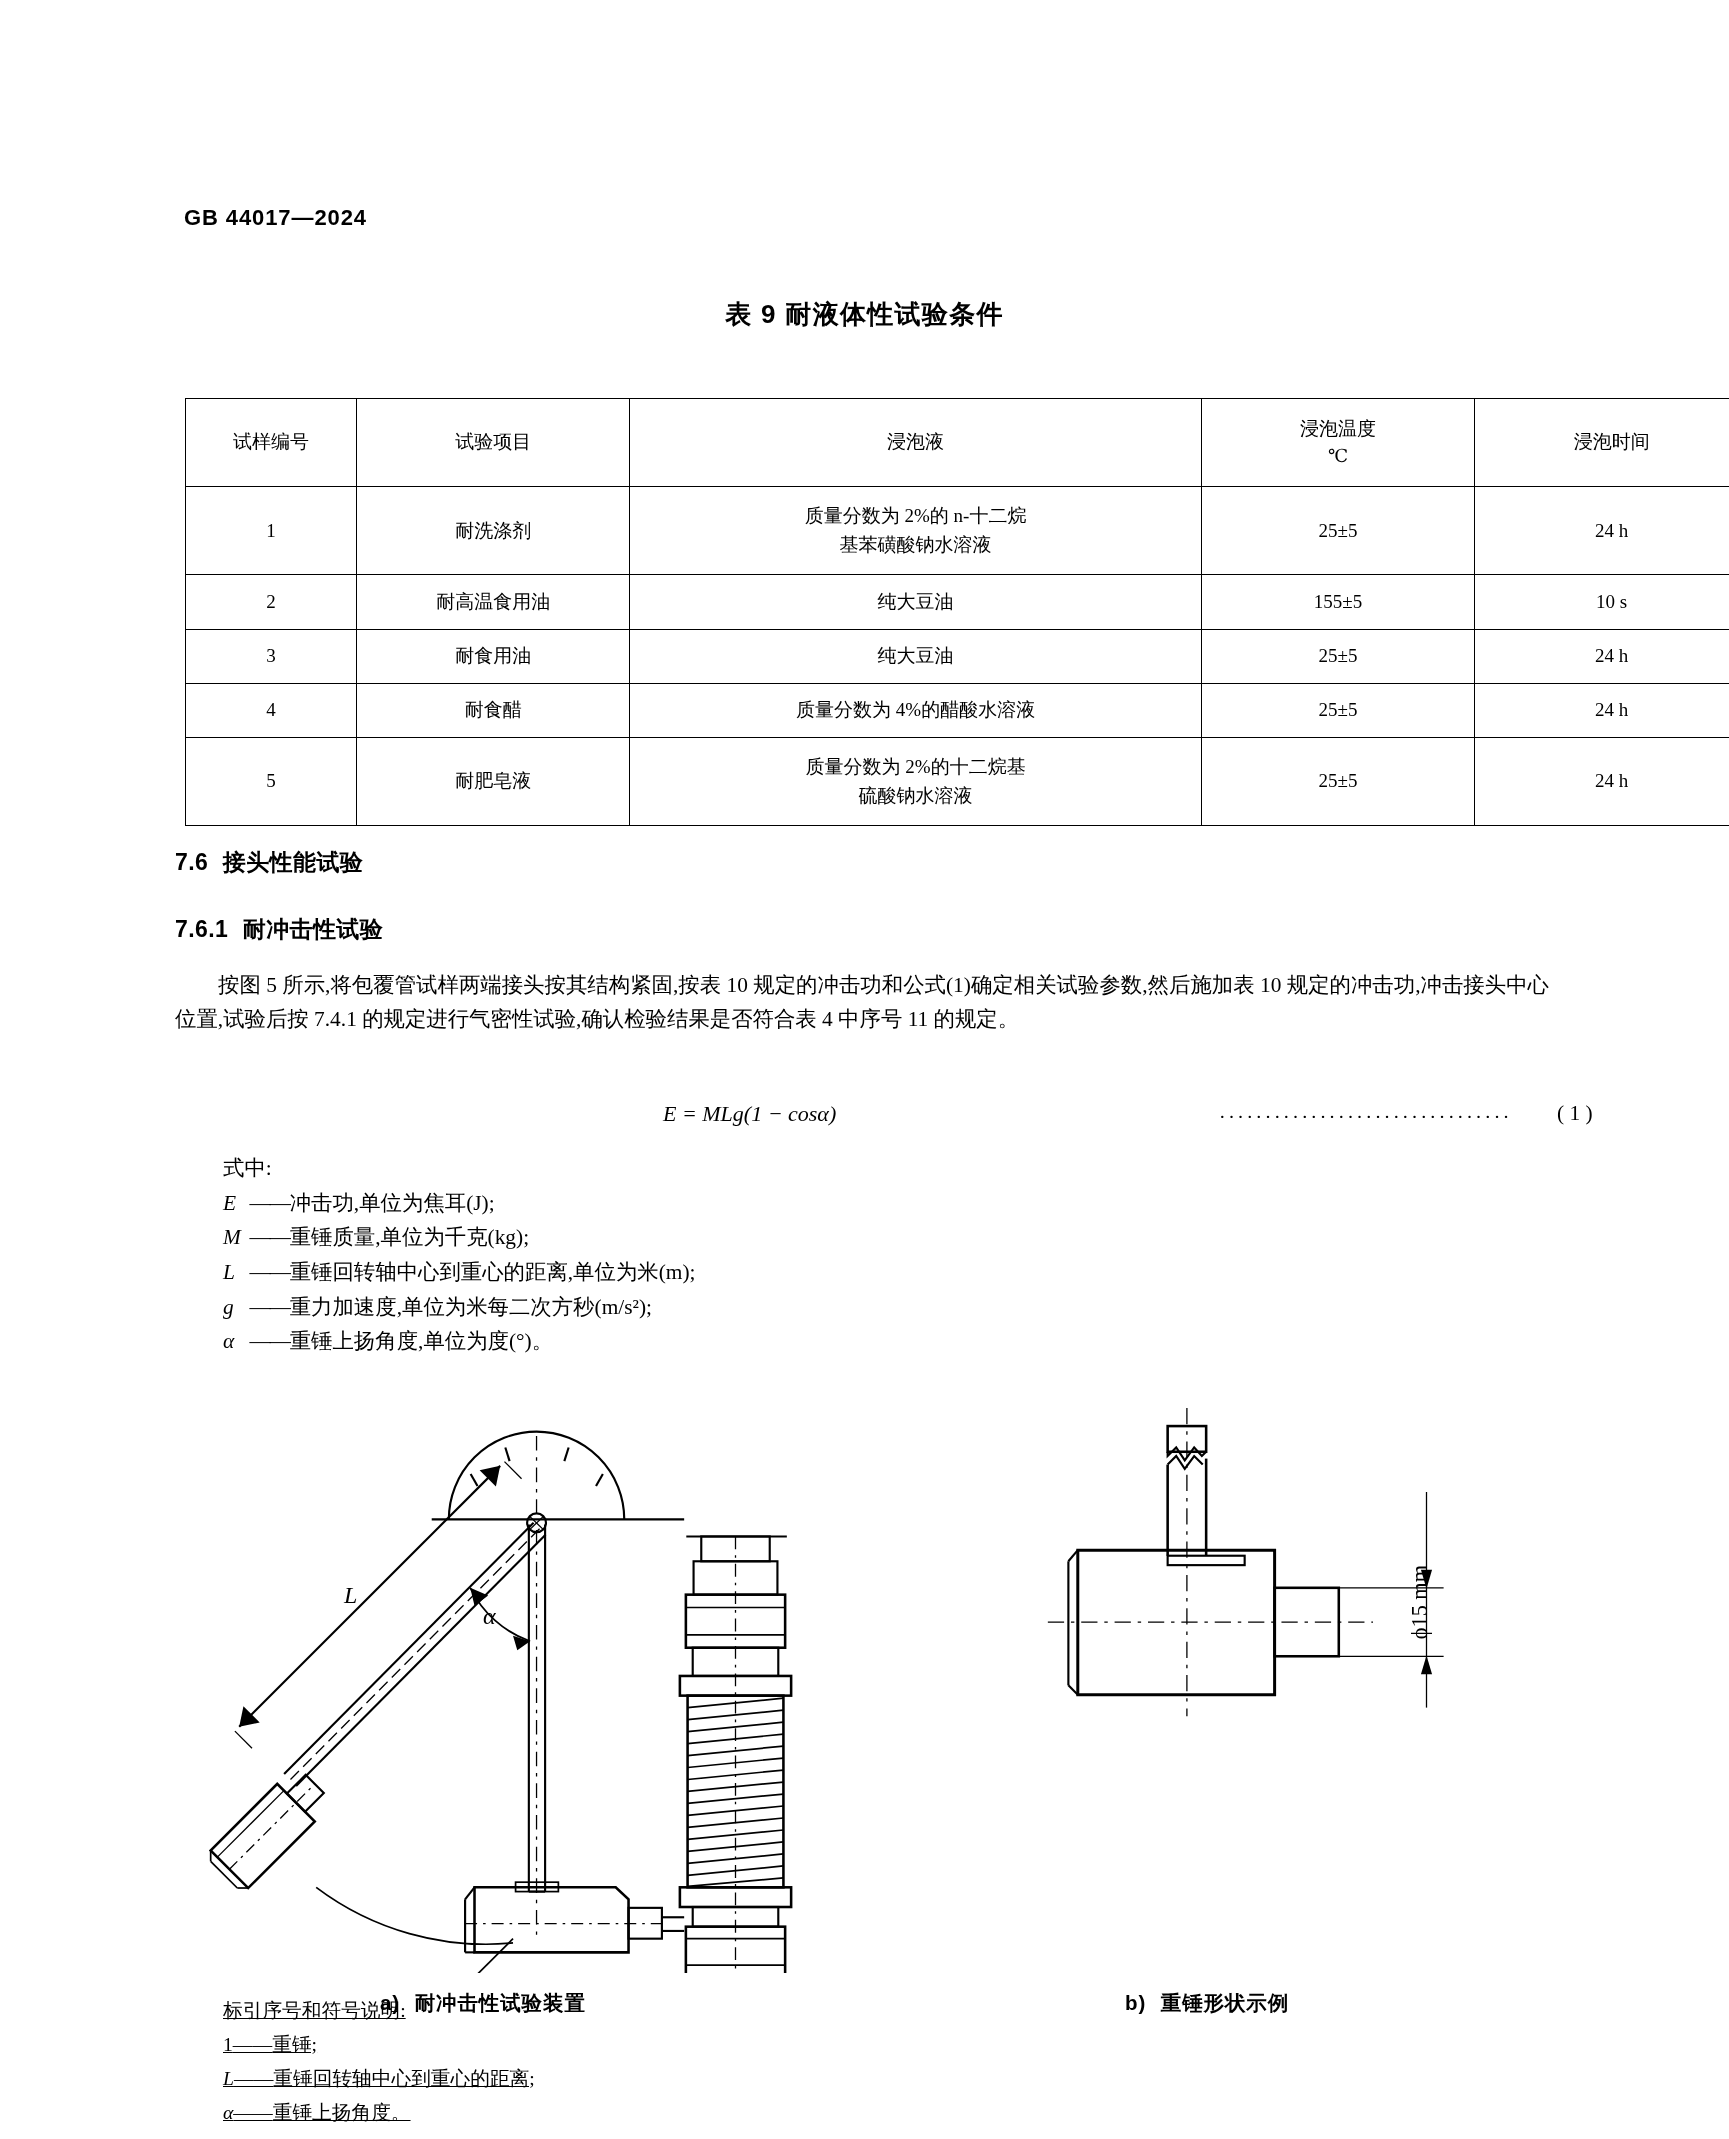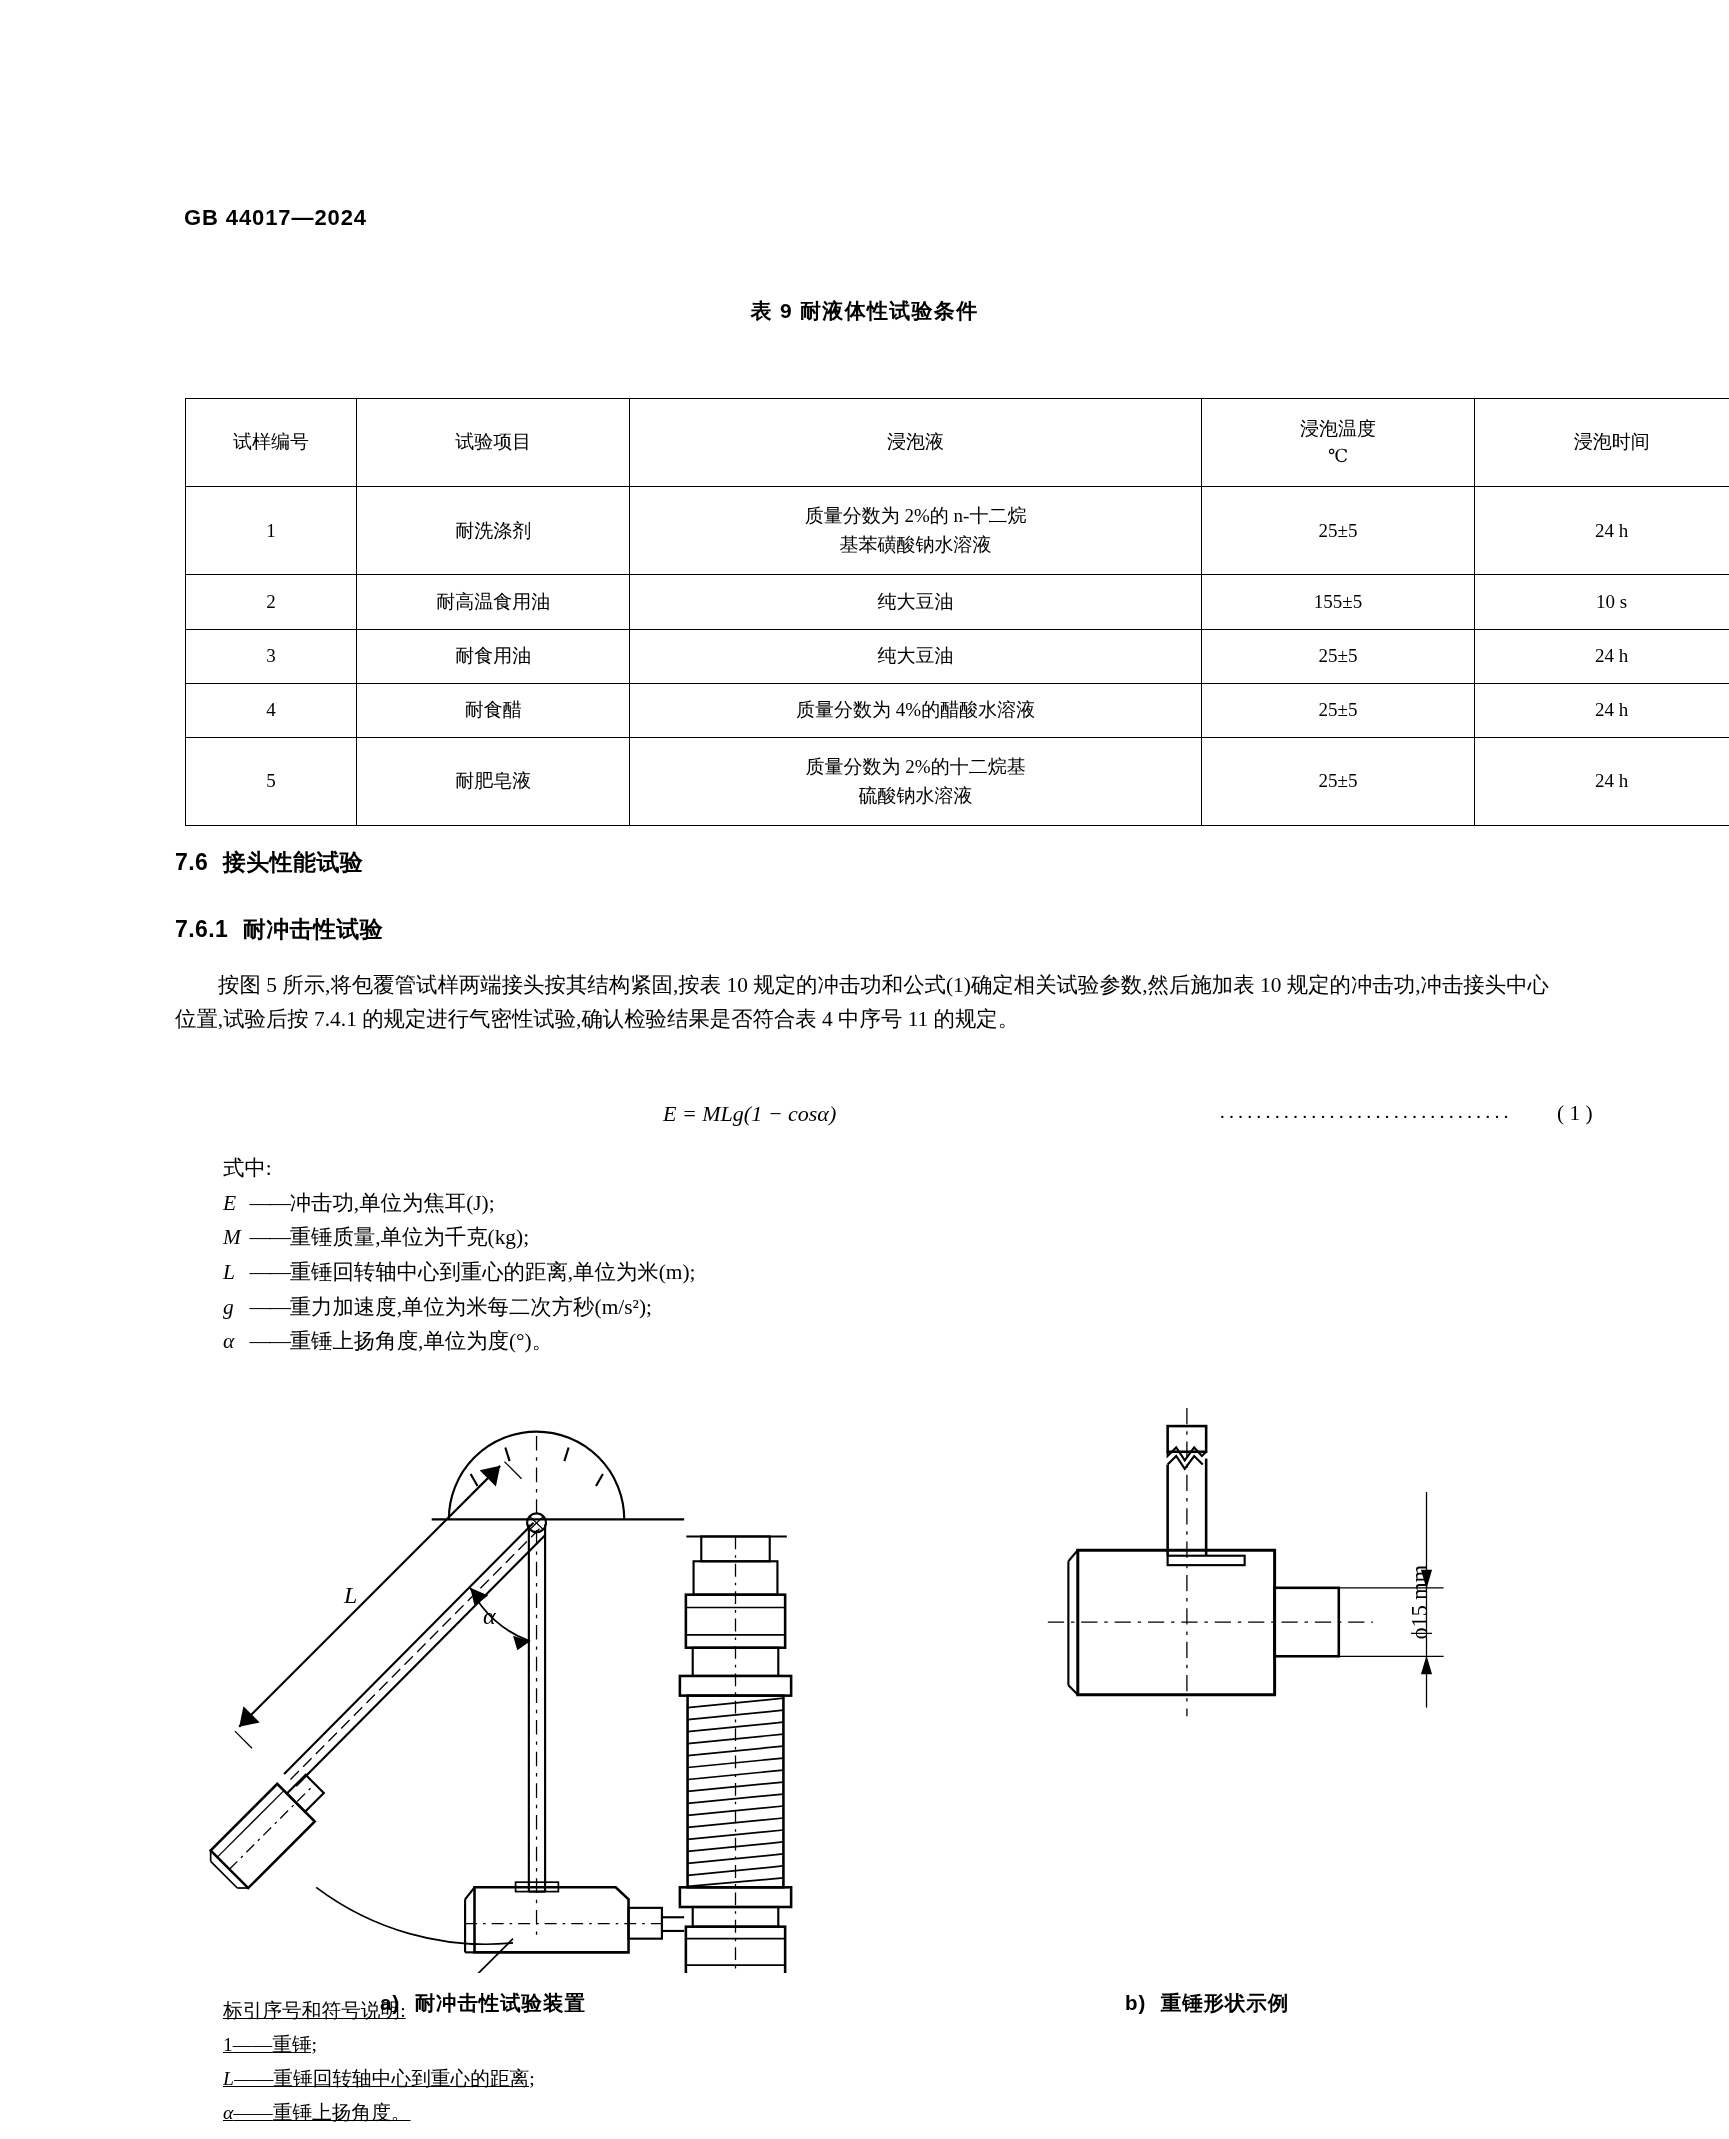--- a/index.html
+++ b/index.html
@@ -30,21 +30,21 @@
   }
   
   .table-title {
     position: absolute;
     left: 184px;
     top: 297px;
     width: 1361px;
     text-align: center;
     font-family: "Liberation Sans", "DejaVu Sans", sans-serif;
     font-weight: bold;
-    font-size: 21px;
+    font-size: 26px;
     letter-spacing: 1.3px;
   }
   
   .tbl-wrap {
     position: absolute;
     left: 185px;
     top: 398px;
     width: 1564px;
   }
   table.t9 {

